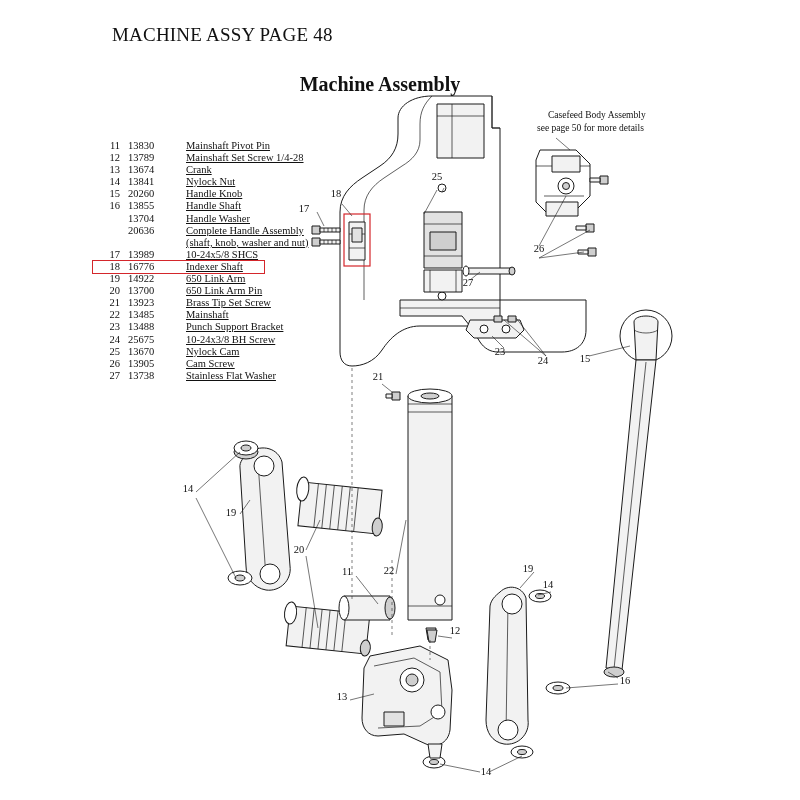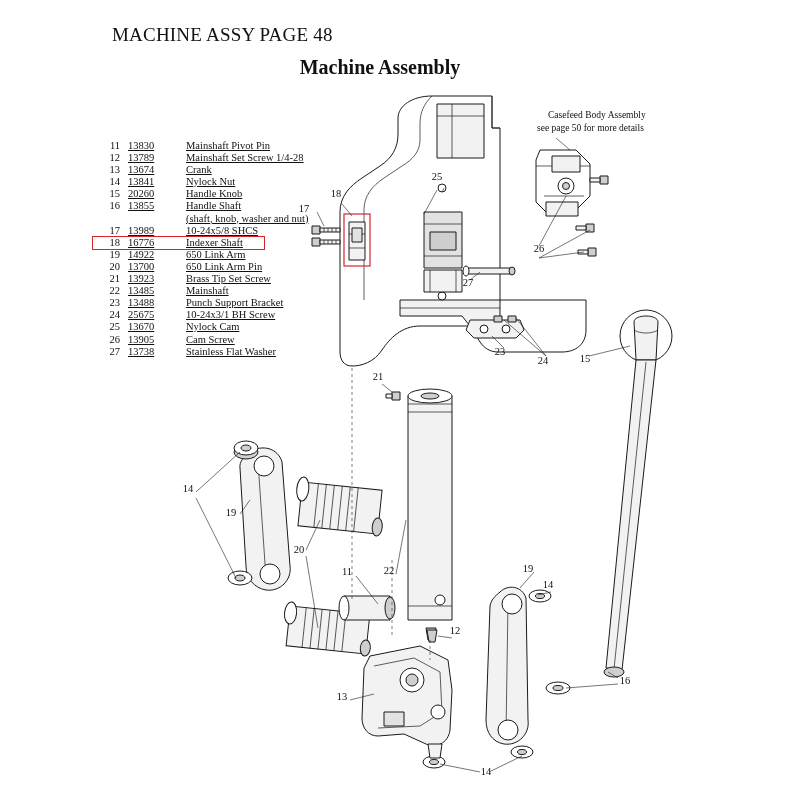--- a/index.html
+++ b/index.html
@@ -10,35 +10,35 @@
     color:#111;
     position:relative;
     overflow:hidden;
   }
   #page-header {
     position:absolute; left:112px; top:24px;
     font-size:19px; letter-spacing:0.2px;
     font-family:"Liberation Serif", serif;
   }
   #page-title {
-    position:absolute; left:0; top:56px; width:800px;
+    position:absolute; left:0; top:73px; width:800px;
     text-align:center; font-size:20px; font-weight:bold;
     font-family:"Liberation Serif", serif;
   }
   #page-title span { margin-left:-40px; display:inline-block; }
 
   
   #parts-list {
     position:absolute; left:96px; top:140px;
     font-size:10.5px; line-height:12.1px;
     font-family:"Liberation Serif", serif;
   }
   .part-row { display:flex; white-space:nowrap; }
   .part-row .idx { width:24px; text-align:right; }
-  .part-row .num { width:48px; padding-left:8px;text-decoration:underline; }
+  .part-row .num { width:48px; padding-left:8px; }
   .part-row .desc { padding-left:10px;text-decoration:underline; }
   .part-row.highlight {
     outline:1px solid #d4262b;
     margin-left:-3px; padding-left:3px;
     width:168px;
   }
 
   
   #drawing { position:absolute; left:0; top:0; width:800px; height:800px; }
   .ln-thin { fill:none; stroke:#1b1b1b; stroke-width:0.7; }
@@ -89,20 +89,30 @@
       <span class="num">20260</span>
       <span class="desc">Handle Knob</span>
     </div>
     <div class="part-row">
       <span class="idx">16</span>
       <span class="num">13855</span>
       <span class="desc">Handle Shaft</span>
     </div>
     <div class="part-row">
       <span class="idx"></span>
+      <span class="num">13704</span>
+      <span class="desc">Handle Washer</span>
+    </div>
+    <div class="part-row">
+      <span class="idx"></span>
+      <span class="num">20636</span>
+      <span class="desc">Complete Handle Assembly</span>
+    </div>
+    <div class="part-row">
+      <span class="idx"></span>
       <span class="num"></span>
       <span class="desc">(shaft, knob, washer and nut)</span>
     </div>
     <div class="part-row">
       <span class="idx">17</span>
       <span class="num">13989</span>
       <span class="desc">10-24x5/8 SHCS</span>
     </div>
     <div class="part-row highlight">
       <span class="idx">18</span>
@@ -130,21 +140,21 @@
       <span class="desc">Mainshaft</span>
     </div>
     <div class="part-row">
       <span class="idx">23</span>
       <span class="num">13488</span>
       <span class="desc">Punch Support Bracket</span>
     </div>
     <div class="part-row">
       <span class="idx">24</span>
       <span class="num">25675</span>
-      <span class="desc">10-24x3/1 BH Screw</span>
+      <span class="desc">10-24x3/8 BH Screw</span>
     </div>
     <div class="part-row">
       <span class="idx">25</span>
       <span class="num">13670</span>
       <span class="desc">Nylock Cam</span>
     </div>
     <div class="part-row">
       <span class="idx">26</span>
       <span class="num">13905</span>
       <span class="desc">Cam Screw</span>

